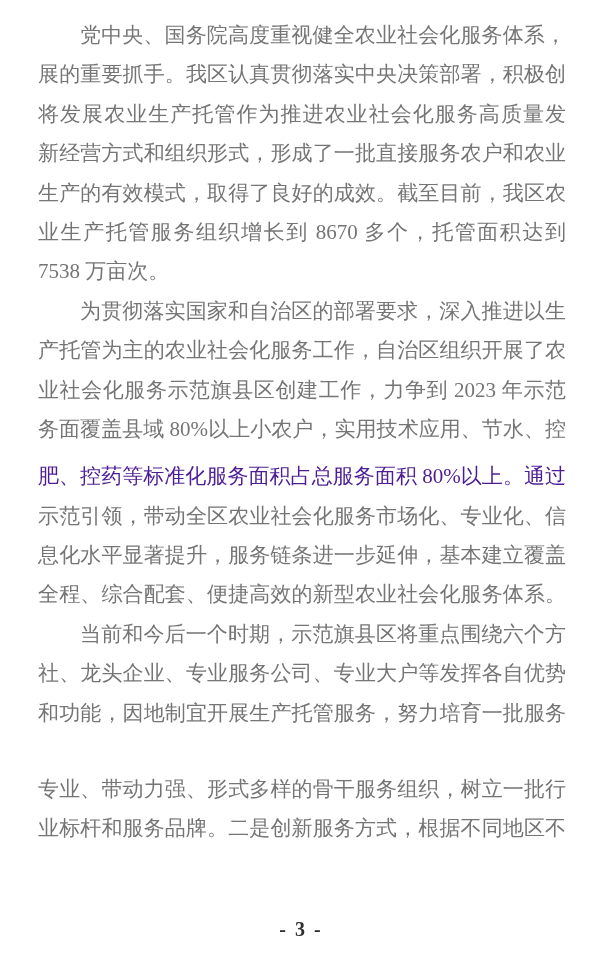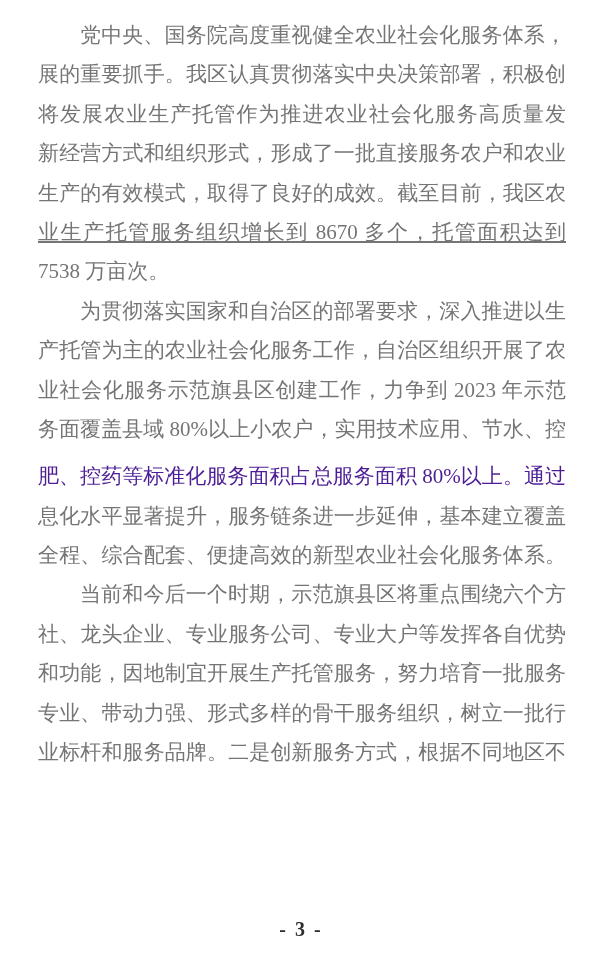--- a/index.html
+++ b/index.html
@@ -63,34 +63,35 @@
 <body>
 
 <div class="page">
   <div class="doc-body" id="doc-body">
       <div class="paragraph">
         <div class="line indent" style="color: rgb(117, 117, 117);">党中央、国务院高度重视健全农业社会化服务体系，</div>
         <div class="line" style="color: rgb(117, 117, 117);">展的重要抓手。我区认真贯彻落实中央决策部署，积极创</div>
         <div class="line" style="color: rgb(117, 117, 117);">将发展农业生产托管作为推进农业社会化服务高质量发</div>
         <div class="line" style="color: rgb(117, 117, 117);">新经营方式和组织形式，形成了一批直接服务农户和农业</div>
         <div class="line" style="color: rgb(117, 117, 117);">生产的有效模式，取得了良好的成效。截至目前，我区农</div>
-        <div class="line" style="color: rgb(117, 117, 117); text-decoration: underline;">业生产托管服务组织增长到 8670 多个，托管面积达到</div>
+        <div class="line" style="color: rgb(117, 117, 117);">业生产托管服务组织增长到 8670 多个，托管面积达到</div>
         <div class="line no-justify" style="color: rgb(117, 117, 117);">7538 万亩次。</div>
       </div>
       <div class="paragraph">
         <div class="line indent" style="color: rgb(117, 117, 117);">为贯彻落实国家和自治区的部署要求，深入推进以生</div>
         <div class="line" style="color: rgb(117, 117, 117);">产托管为主的农业社会化服务工作，自治区组织开展了农</div>
         <div class="line" style="color: rgb(117, 117, 117);">业社会化服务示范旗县区创建工作，力争到 2023 年示范</div>
         <div class="line" style="color: rgb(117, 117, 117);">务面覆盖县域 80%以上小农户，实用技术应用、节水、控</div>
         <div class="line" style="color: #4c1d95; margin-top: 8px;">肥、控药等标准化服务面积占总服务面积 80%以上。通过</div>
+        <div class="line" style="color: rgb(117, 117, 117);">示范引领，带动全区农业社会化服务市场化、专业化、信</div>
         <div class="line" style="color: rgb(117, 117, 117);">息化水平显著提升，服务链条进一步延伸，基本建立覆盖</div>
         <div class="line" style="color: rgb(117, 117, 117);">全程、综合配套、便捷高效的新型农业社会化服务体系。</div>
       </div>
       <div class="paragraph">
         <div class="line indent" style="color: rgb(117, 117, 117);">当前和今后一个时期，示范旗县区将重点围绕六个方</div>
         <div class="line" style="color: rgb(117, 117, 117);">社、龙头企业、专业服务公司、专业大户等发挥各自优势</div>
         <div class="line" style="color: rgb(117, 117, 117);">和功能，因地制宜开展生产托管服务，努力培育一批服务</div>
-        <div class="line" style="color: rgb(117, 117, 117);">专业、带动力强、形式多样的骨干服务组织，树立一批行</div>
+        <div class="line" style="color: rgb(117, 117, 117); margin-top: 37px;">专业、带动力强、形式多样的骨干服务组织，树立一批行</div>
         <div class="line" style="color: rgb(117, 117, 117);">业标杆和服务品牌。二是创新服务方式，根据不同地区不</div>
       </div>
     </div>
   <div class="page-number" style="color: rgb(47, 47, 47);">- 3 -</div>
 </div>
 
 </body></html>

